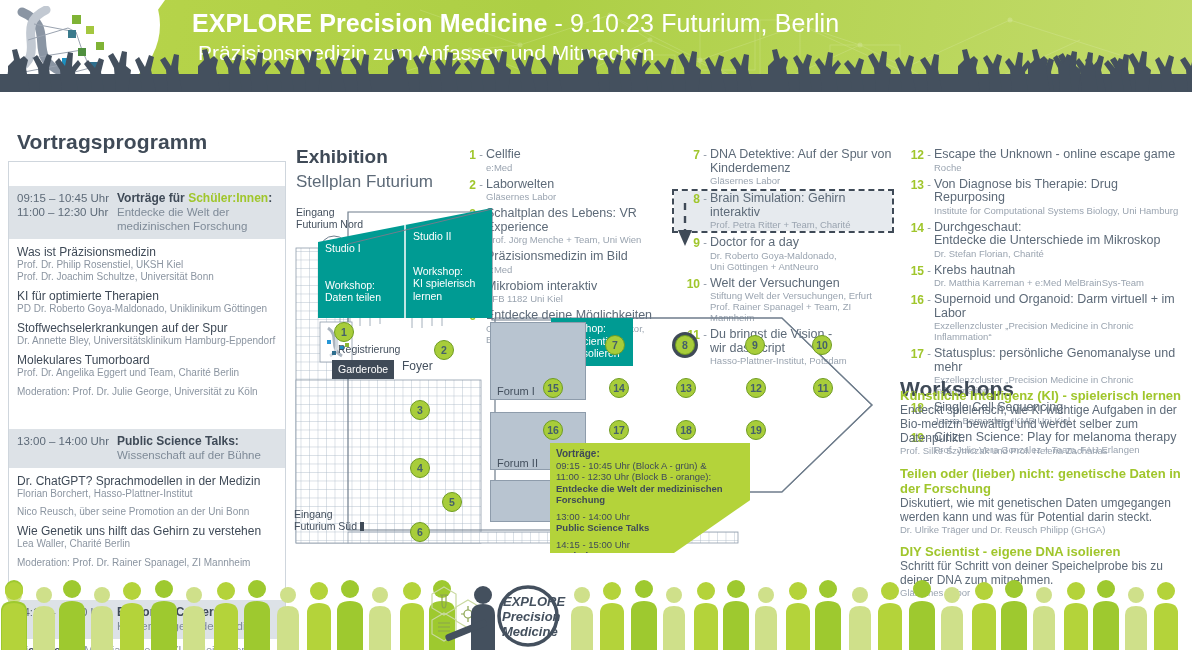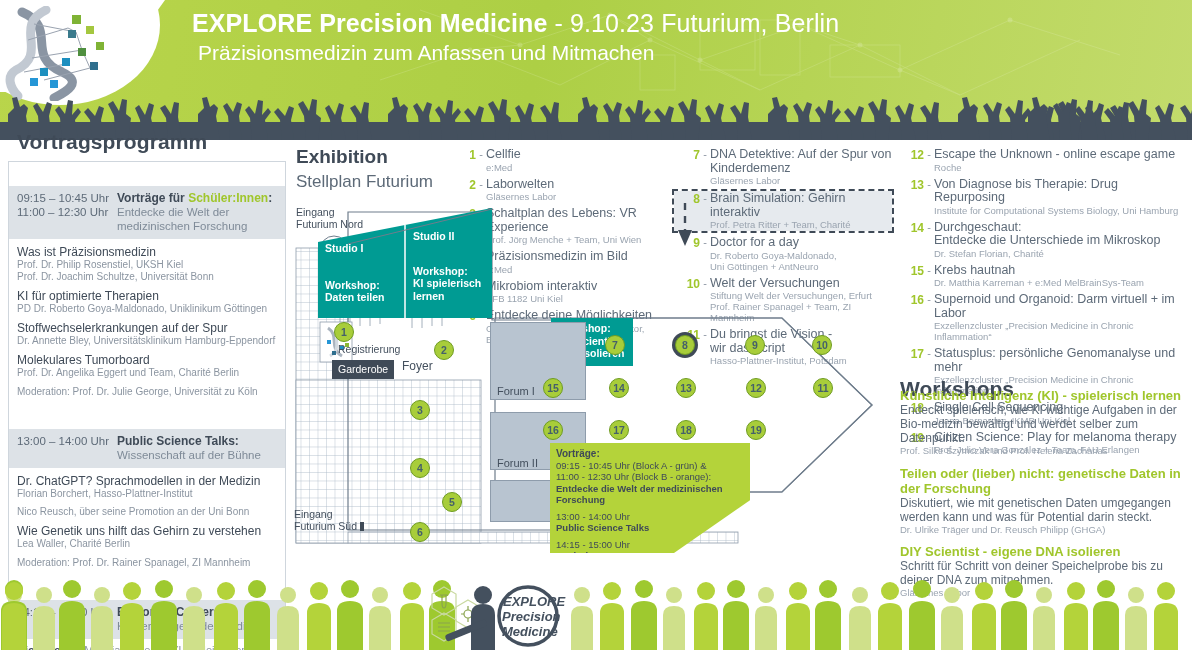--- a/index.html
+++ b/index.html
@@ -1,21 +1,21 @@
 <!DOCTYPE html>
 <html><head>
 <meta charset="utf-8">
 <style>
   * { box-sizing: border-box; margin:0; padding:0; }
   html,body { width:1192px; height:650px; overflow:hidden; background:#ffffff;
     font-family:"Liberation Sans", sans-serif; color:#44505e; }
   #page { position:relative; width:1192px; height:650px; overflow:hidden; background:#fff; }
 
   
-  .header { position:absolute; left:0; top:0; width:1192px; height:140px;
+  .header { position:absolute; left:0; top:0; width:1192px; height:92px;
      background:linear-gradient(100deg,#b9d54b 0%, #adcf45 45%, #c3db6c 100%); overflow:hidden;text-align:right; }
   .hdr-net { position:absolute; inset:0; opacity:.35; }
   .hdr-white-wedge { position:absolute; left:-40px; top:-55px; width:200px; height:160px;
      background:#fff; border-radius:50%; }
   .hdr-wedge2 { position:absolute; left:0; top:0; width:165px; height:92px; background:#fff;
      clip-path: polygon(0 0, 100% 0, 60% 100%, 0 100%); }
   .dna { position:absolute; left:4px; top:6px; width:130px; height:95px; }
   .hdr-title { position:absolute; left:192px; top:9px; font-size:25px; font-weight:bold;
      color:#ffffff; letter-spacing:.1px; white-space:nowrap; }
   .hdr-title .date { font-weight:normal; color:#ffffff; }
@@ -63,21 +63,21 @@
   .ws-list { position:absolute; left:900px; top:388px; width:290px; }
   .ws-item { margin-bottom:9px; }
   .ws-t { font-size:13px; font-weight:bold; color:#a0c62c; line-height:15px; }
   .ws-d { font-size:12px; color:#5d6a78; line-height:14px; }
   .ws-a { font-size:9.5px; color:#9aa4b0; line-height:11.5px; }
 
   
   .plan { position:absolute; left:292px; top:200px; width:600px; height:360px; }
   .plan svg { position:absolute; left:0; top:0; }
   .pl-label { position:absolute; font-size:10.5px; color:#44505e; line-height:12px; }
-  .teal-room { position:absolute; background:#009b93; color:#fff; font-size:10.5px; line-height:12.5px; padding:4px 5px;font-weight:bold; }
+  .teal-room { position:absolute; background:#009b93; color:#fff; font-size:10.5px; line-height:12.5px; padding:4px 5px; }
   .grey-room { position:absolute; background:#b8c4d0; border:1px solid #8e9cab; }
   .dark-box { position:absolute; background:#3f4a57; color:#fff; font-size:10.5px;
      padding:3px 6px; line-height:13px; }
   .badge { position:absolute; width:20px; height:20px; border-radius:50%;
      background:#a8cd3a; border:1.5px solid #6f9c22; color:#45606a; font-size:10.5px;
      font-weight:bold; display:flex; align-items:center; justify-content:center; }
   .badge.sel { box-shadow:0 0 0 3px #3f4a57; }
   .green-info { position:absolute; background:#b4d33a; font-size:9.5px; color:#3f4a57;
      line-height:11.5px; padding:5px 6px; }
   .green-info b { font-size:10px; }

